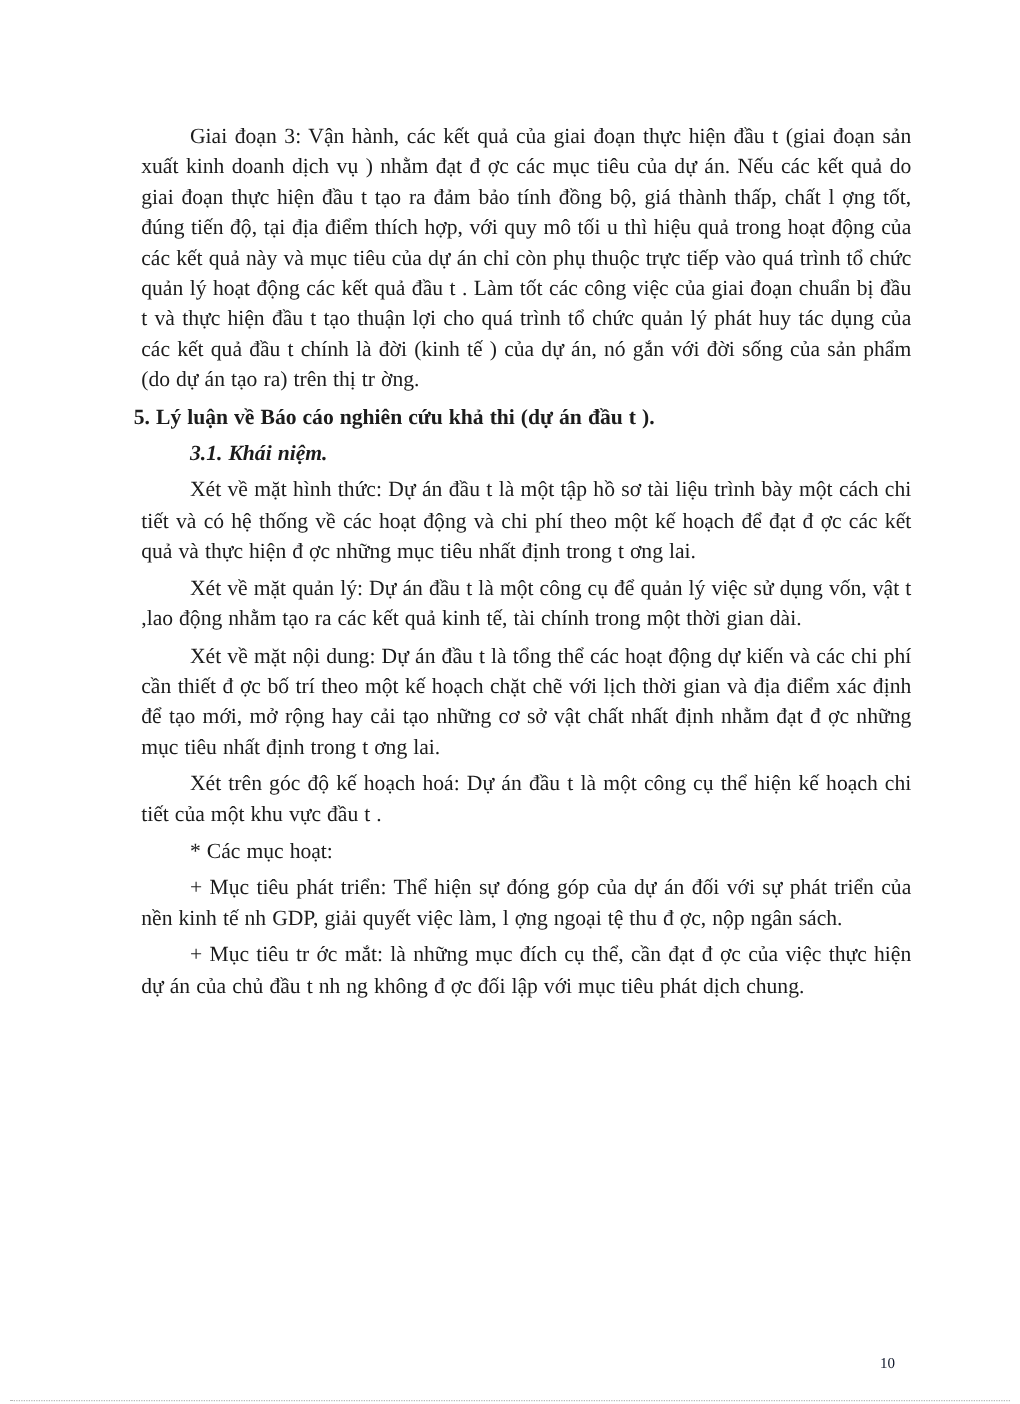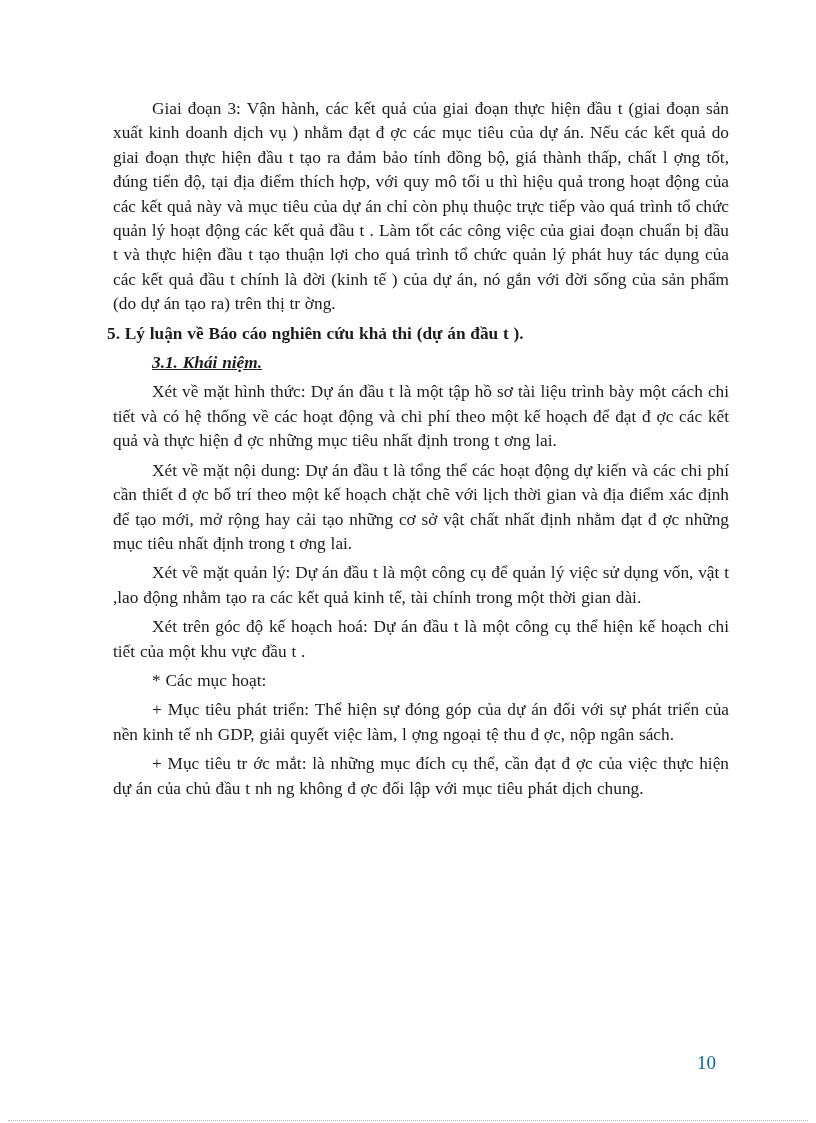--- a/index.html
+++ b/index.html
@@ -33,50 +33,49 @@
   .content p.heading1 {
     font-weight: bold;
     text-indent: 0;
     margin-left: -6px;
     text-align: left;
   }
   .content p.heading2 {
     font-weight: bold;
     font-style: italic;
     text-align: left;
-    text-decoration: underline;
   }
   .page-number {
     position: absolute;
-    top: 1051px;
+    top: 1078px;
     right: 100px;
-    font-size: 19px;
+    font-size: 12px;
     line-height: 24.4px;
-    color: #0369a1;
+    color: #0f172a;
   }
   .scan-edge {
     position: absolute;
     left: 8px;
     right: 8px;
     bottom: 2px;
     height: 0;
     border-bottom: 1px dotted #b8b8b8;
   }
 </style>
 </head>
 <body>
 
 <div class="page">
   <div class="content">
     <p class="body">Giai đoạn 3: Vận hành, các kết quả của giai đoạn thực hiện đầu t (giai đoạn sản xuất kinh doanh dịch vụ ) nhằm đạt đ ợc các mục tiêu của dự án. Nếu các kết quả do giai đoạn thực hiện đầu t tạo ra đảm bảo tính đồng bộ, giá thành thấp, chất l ợng tốt, đúng tiến độ, tại địa điểm thích hợp, với quy mô tối u thì hiệu quả trong hoạt động của các kết quả này và mục tiêu của dự án chỉ còn phụ thuộc trực tiếp vào quá trình tổ chức quản lý hoạt động các kết quả đầu t . Làm tốt các công việc của giai đoạn chuẩn bị đầu t và thực hiện đầu t tạo thuận lợi cho quá trình tổ chức quản lý phát huy tác dụng của các kết quả đầu t chính là đời (kinh tế ) của dự án, nó gắn với đời sống của sản phẩm (do dự án tạo ra) trên thị tr ờng.</p>
     <p class="heading1">5. Lý luận về Báo cáo nghiên cứu khả thi (dự án đầu t ).</p>
     <p class="heading2">3.1. Khái niệm.</p>
     <p class="body">Xét về mặt hình thức: Dự án đầu t là một tập hồ sơ tài liệu trình bày một cách chi tiết và có hệ thống về các hoạt động và chi phí theo một kế hoạch để đạt đ ợc các kết quả và thực hiện đ ợc những mục tiêu nhất định trong t ơng lai.</p>
+    <p class="body">Xét về mặt quản lý: Dự án đầu t là một công cụ để quản lý việc sử dụng vốn, vật t ,lao động nhằm tạo ra các kết quả kinh tế, tài chính trong một thời gian dài.</p>
     <p class="body">Xét về mặt nội dung: Dự án đầu t là tổng thể các hoạt động dự kiến và các chi phí cần thiết đ ợc bố trí theo một kế hoạch chặt chẽ với lịch thời gian và địa điểm xác định để tạo mới, mở rộng hay cải tạo những cơ sở vật chất nhất định nhằm đạt đ ợc những mục tiêu nhất định trong t ơng lai.</p>
-    <p class="body">Xét về mặt quản lý: Dự án đầu t là một công cụ để quản lý việc sử dụng vốn, vật t ,lao động nhằm tạo ra các kết quả kinh tế, tài chính trong một thời gian dài.</p>
     <p class="body">Xét trên góc độ kế hoạch hoá: Dự án đầu t là một công cụ thể hiện kế hoạch chi tiết của một khu vực đầu t .</p>
     <p class="body">* Các mục hoạt:</p>
     <p class="body">+ Mục tiêu phát triển: Thể hiện sự đóng góp của dự án đối với sự phát triển của nền kinh tế nh GDP, giải quyết việc làm, l ợng ngoại tệ thu đ ợc, nộp ngân sách.</p>
     <p class="body">+ Mục tiêu tr ớc mắt: là những mục đích cụ thể, cần đạt đ ợc của việc thực hiện dự án của chủ đầu t nh ng không đ ợc đối lập với mục tiêu phát dịch chung.</p>
   </div>
   <div class="page-number">10</div>
   <div class="scan-edge"></div>
 </div>
 
 </body></html>

